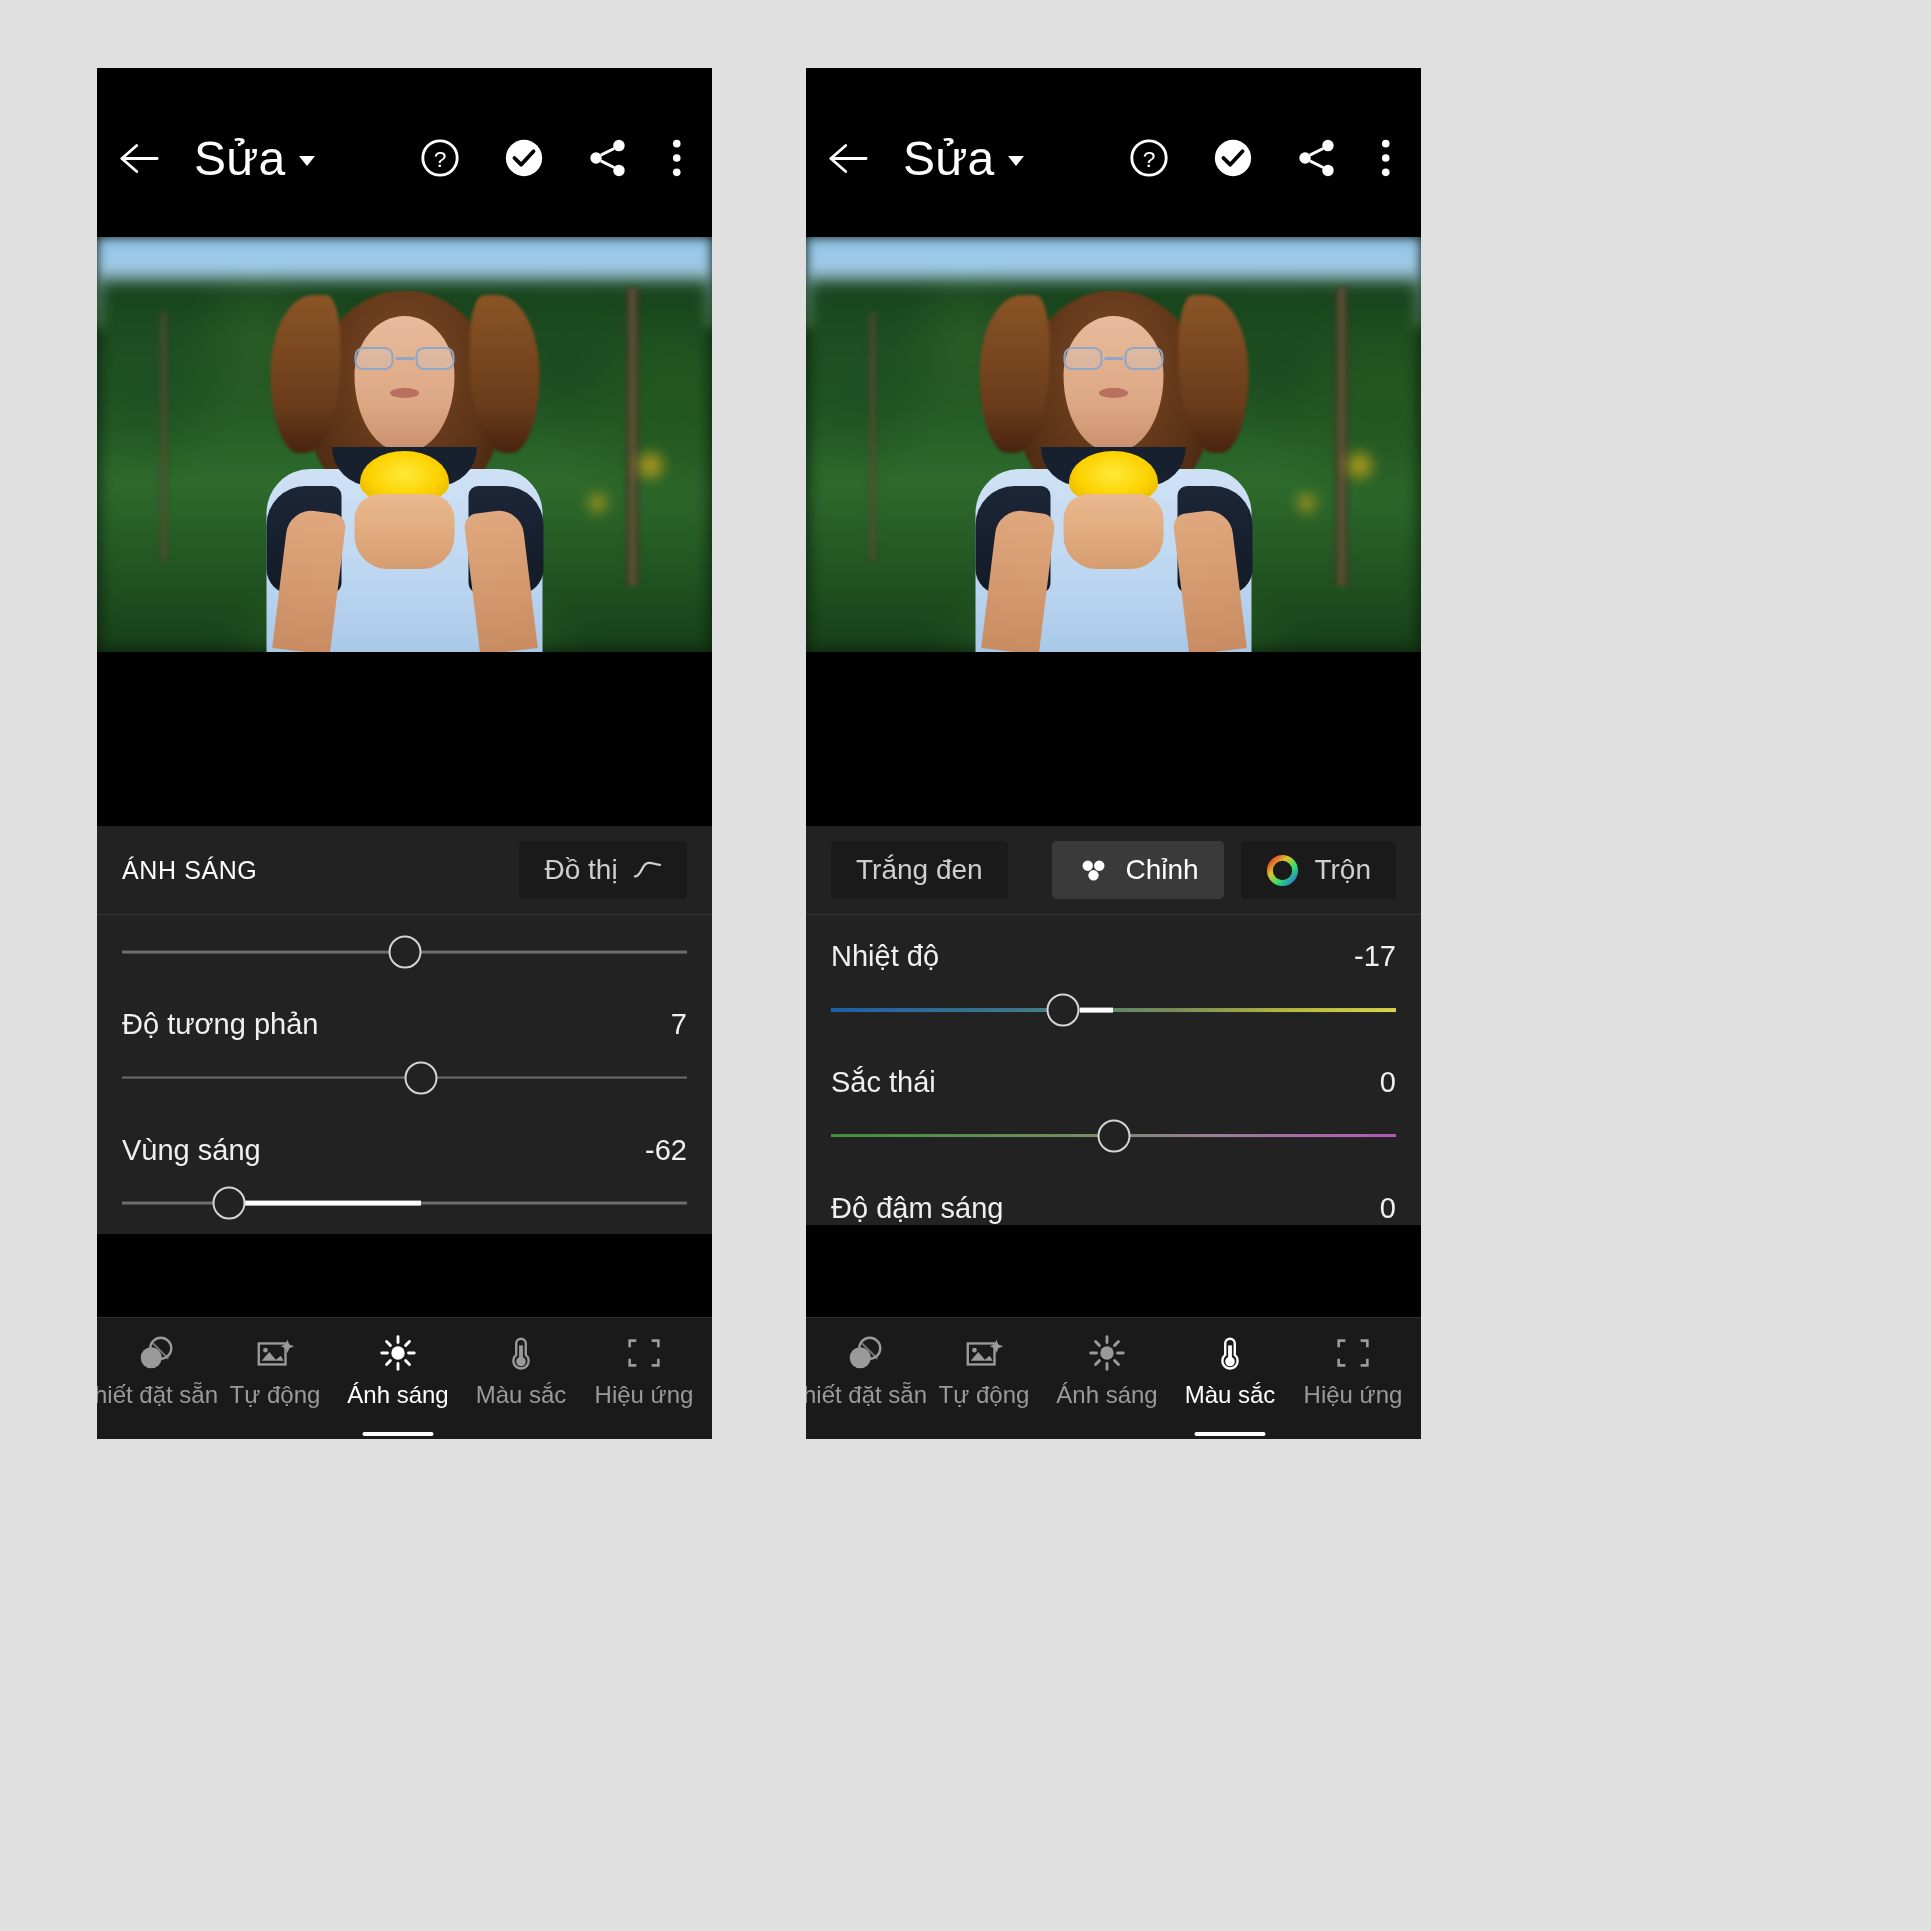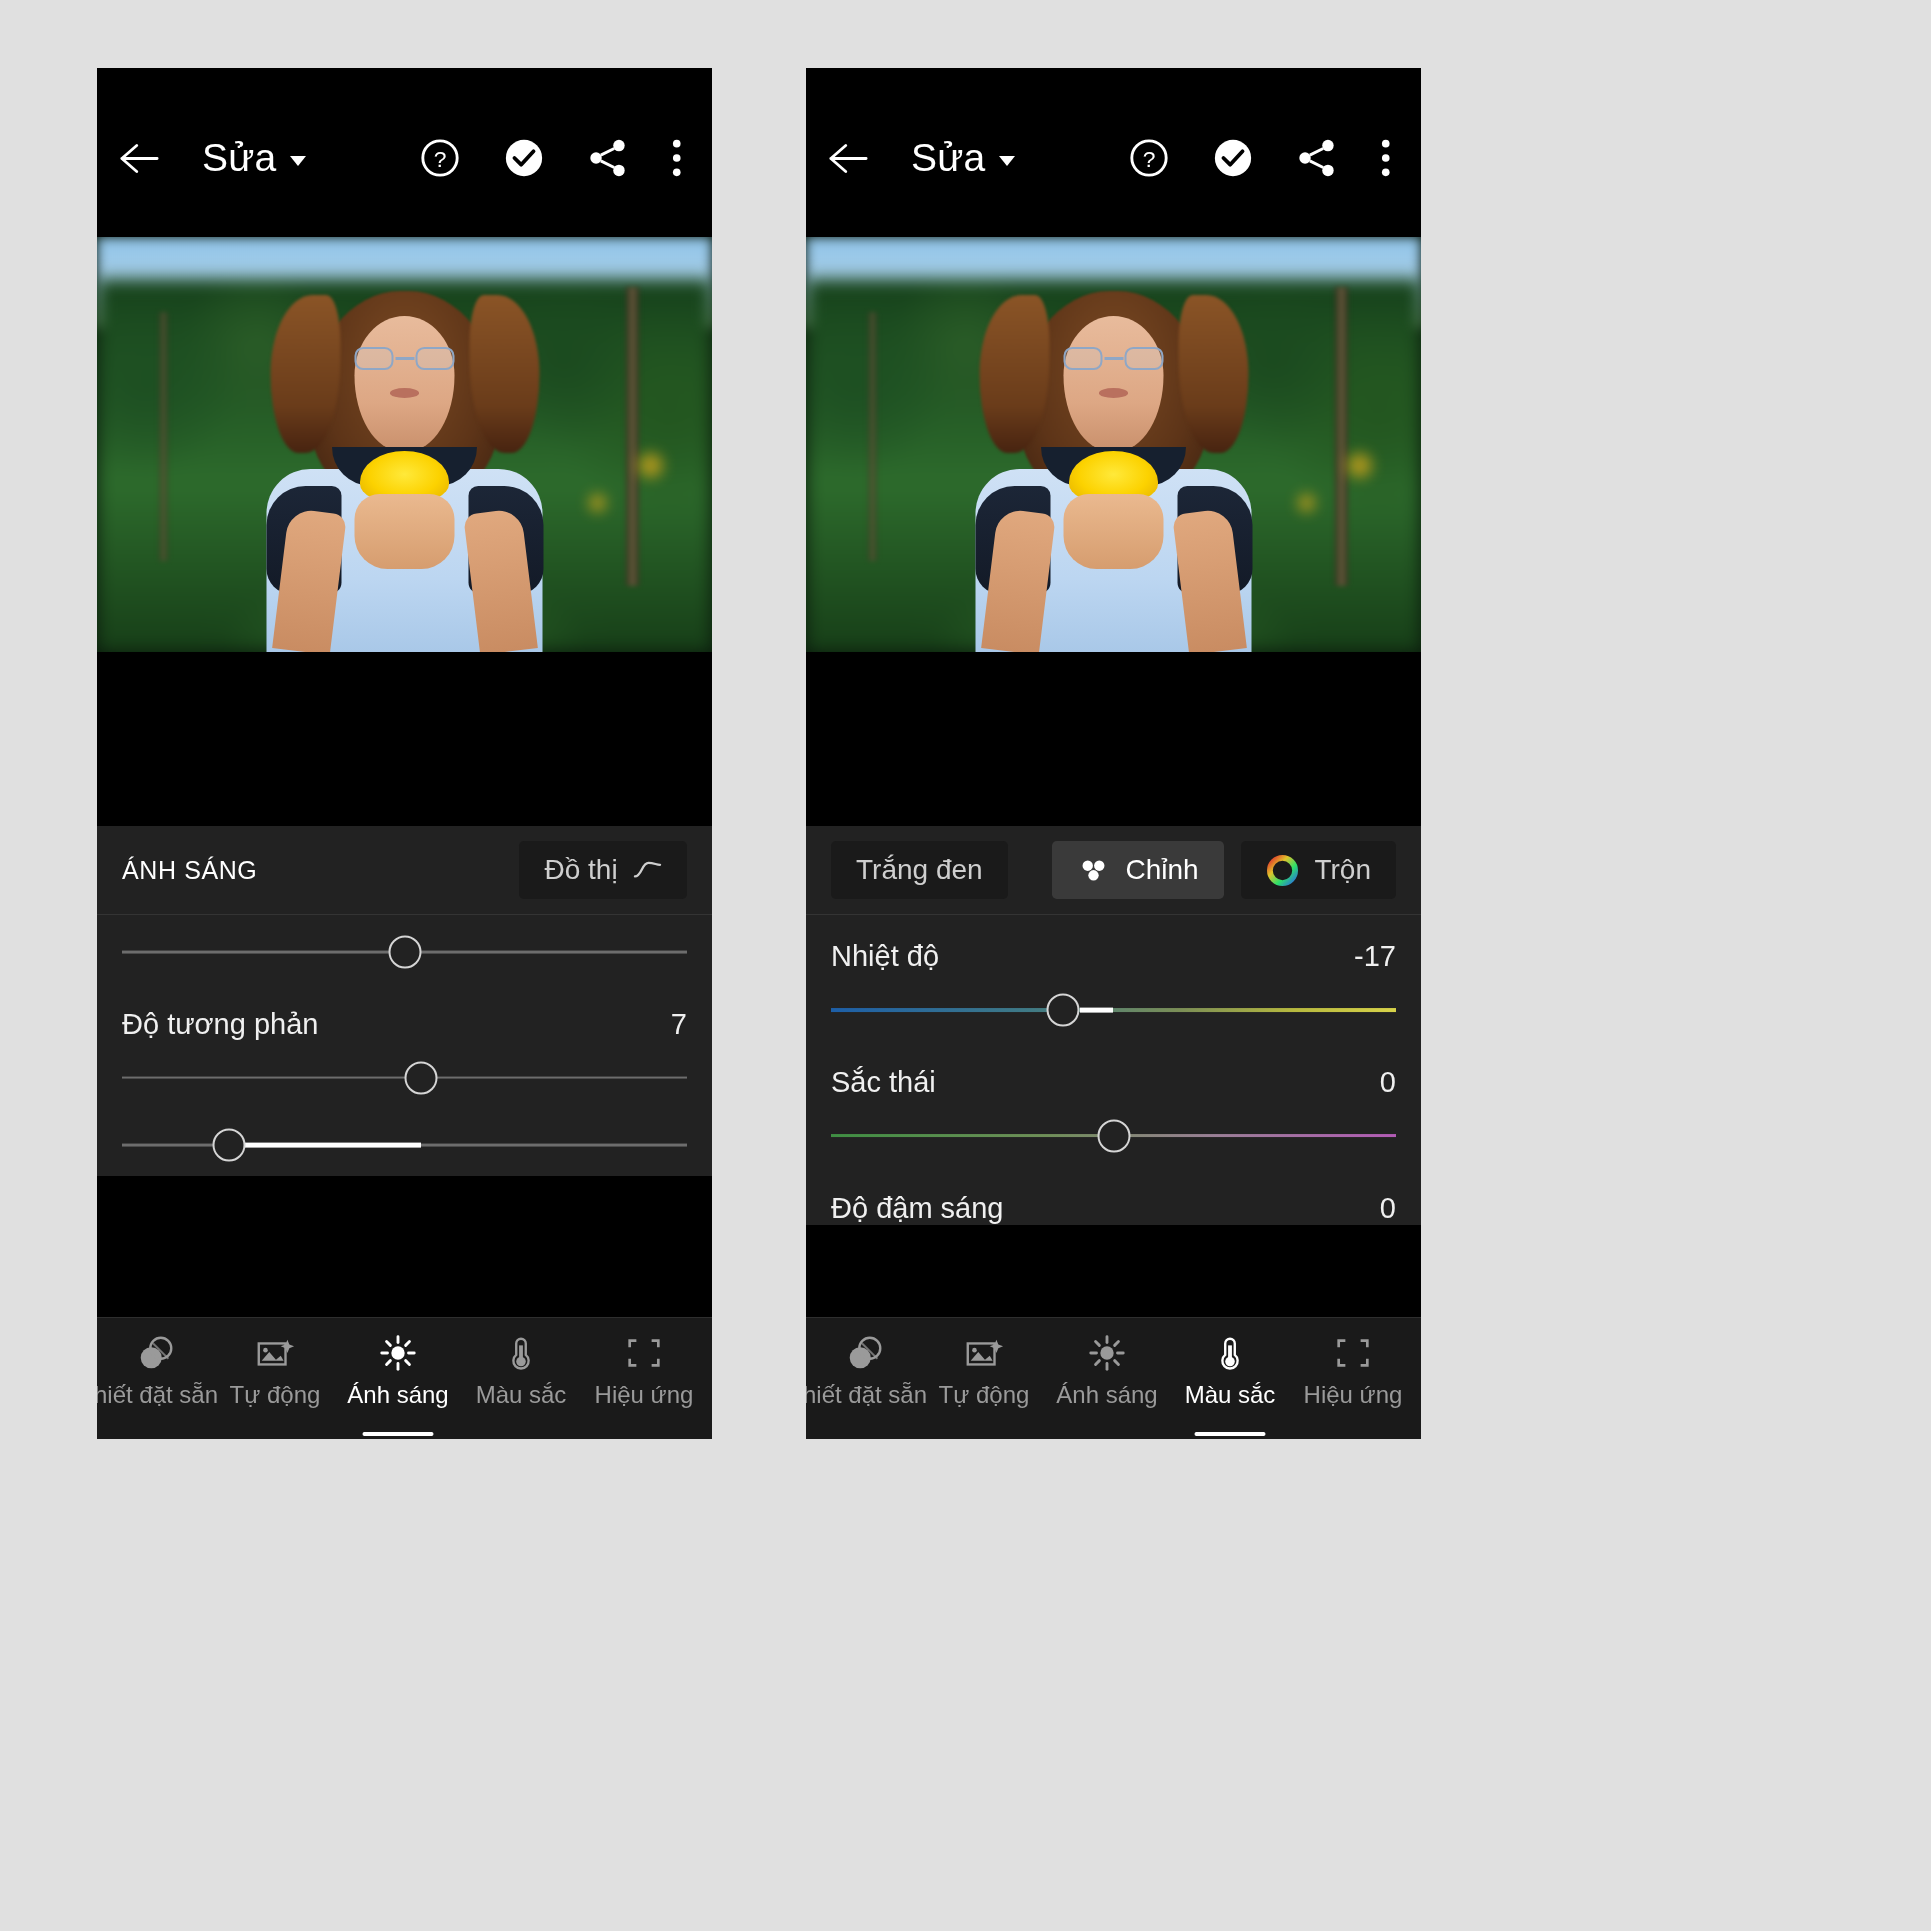--- a/index.html
+++ b/index.html
@@ -41,23 +41,22 @@
     margin-left: 23px;
     display: flex; align-items: center; justify-content: center;
   }
   .title-wrap {
     display: flex; align-items: center;
     margin-left: 35px;
     gap: 13.5px;
   }
   .title-text {
     color: #fff;
-    font-size: 39px;
+    font-size: 48px;
     letter-spacing: 0.2px;
-    margin-left: 8px;
   }
   .caret-down {
     width: 0; height: 0;
     border-left: 8.7px solid transparent;
     border-right: 8.7px solid transparent;
     border-top: 10.6px solid #fff;
     margin-top: 5.8px;
   }
   .appbar-actions {
     margin-left: auto;
@@ -397,20 +396,24 @@
           <span class="slider-value">7</span>
         </div>
         <div class="track-wrap">
           <div class="track"></div>
           <div class="fill" style="left:50%; width:3%;"></div>
           <div class="knob" style="left:53%"></div>
         </div>
       </div>
 
       <div class="slider-row">
+        <div class="slider-top">
+          <span class="slider-label">Vùng sáng</span>
+          <span class="slider-value">-62</span>
+        </div>
         <div class="track-wrap">
           <div class="track"></div>
           <div class="fill" style="left:19%; width:34%;"></div>
           <div class="knob" style="left:19%"></div>
         </div>
       </div>
     </div>
 
     <div class="tabbar">
       <div class="tab" style="width:118px">

